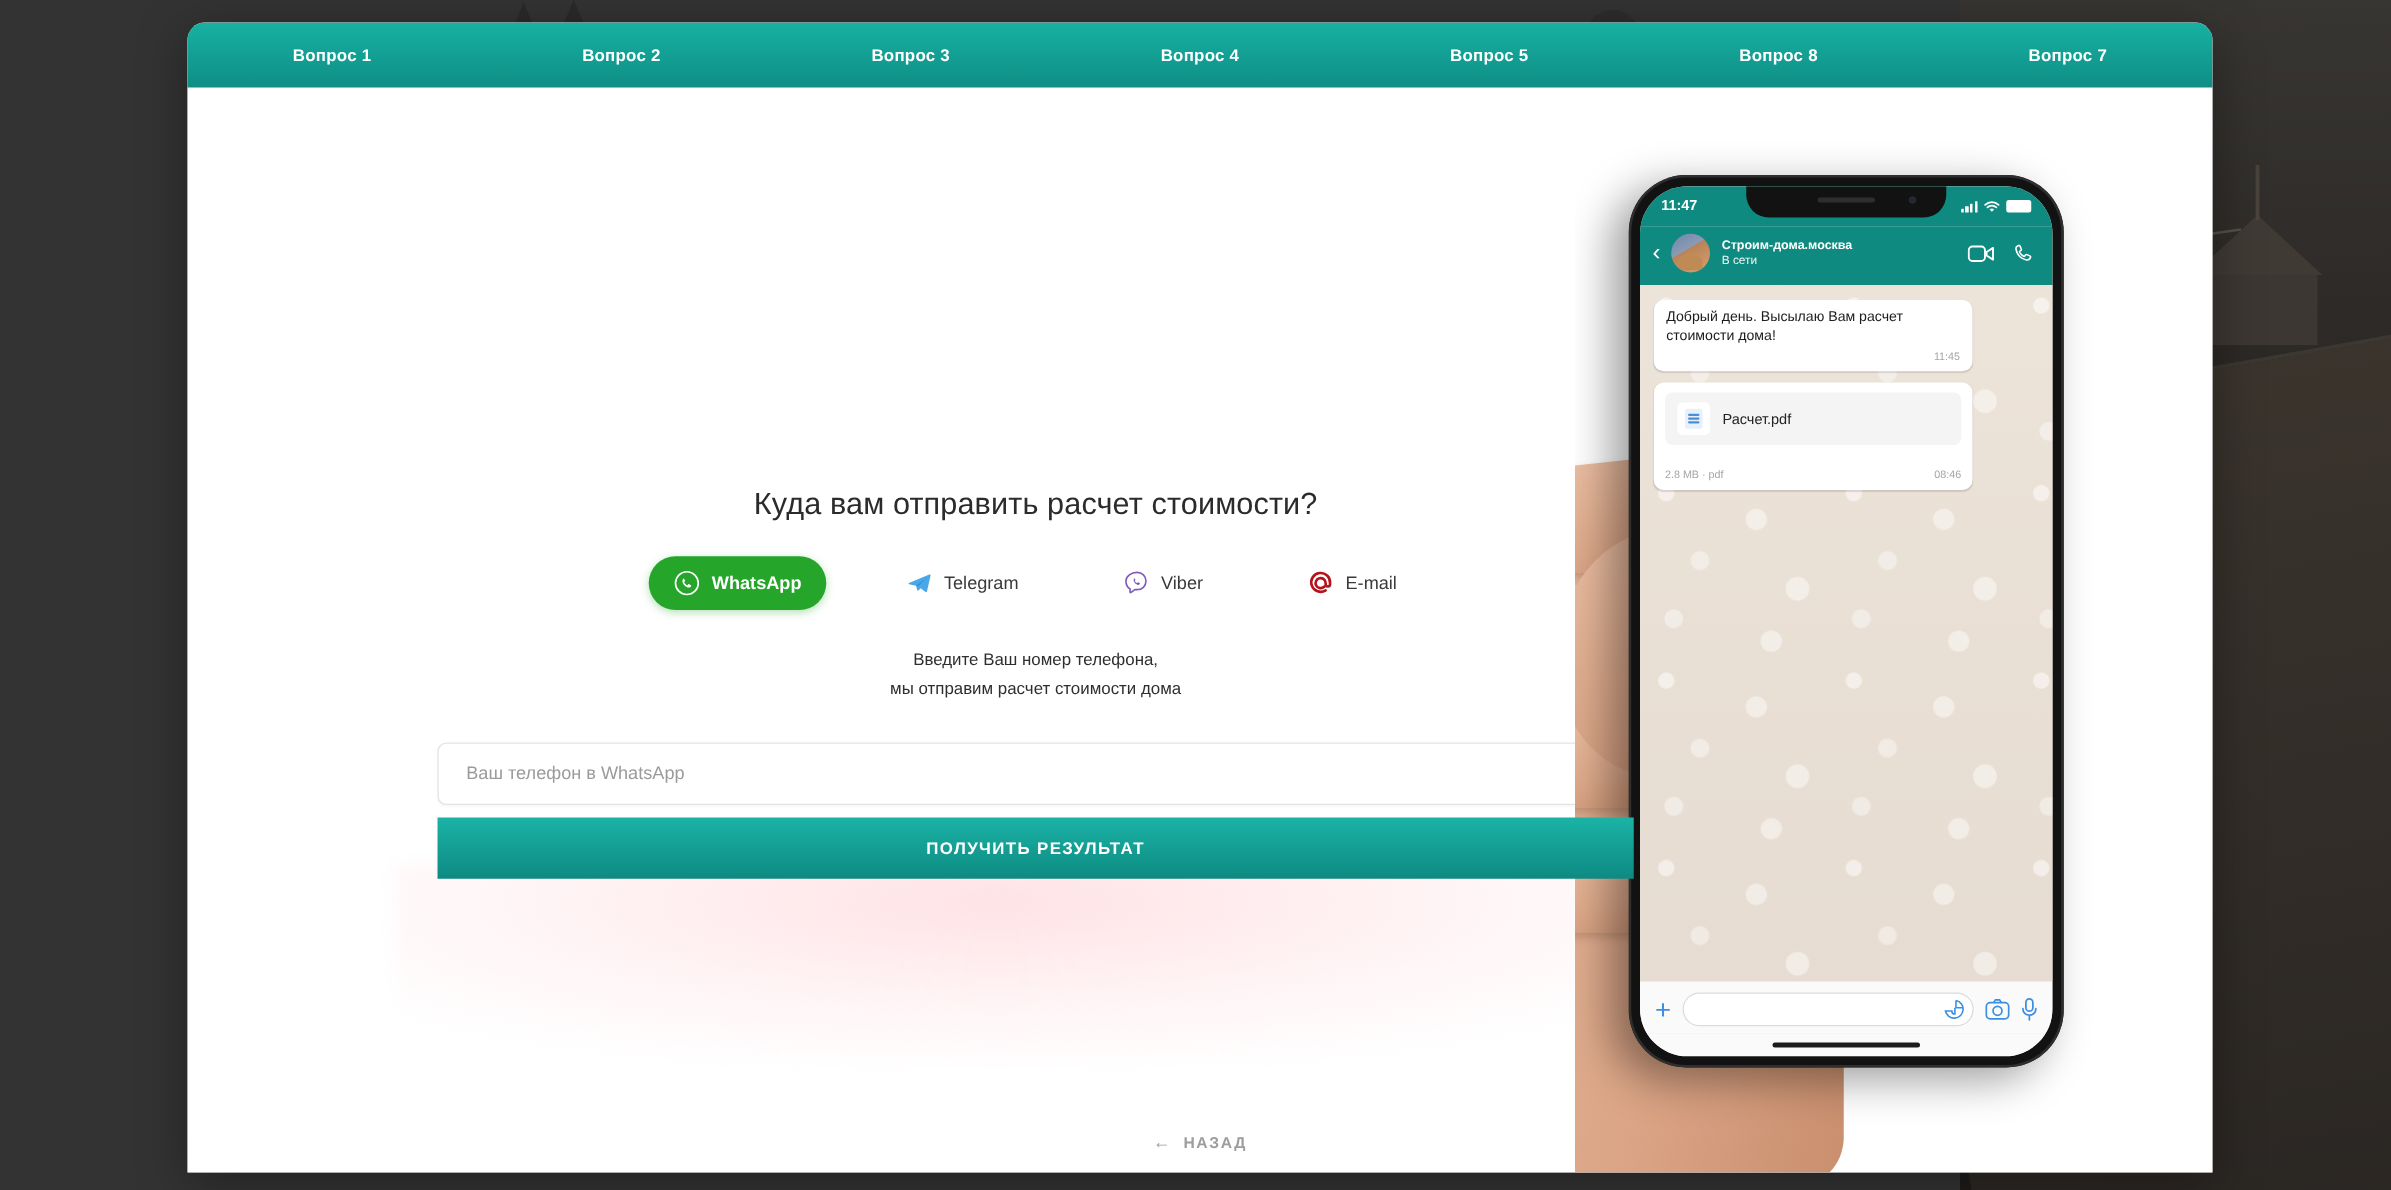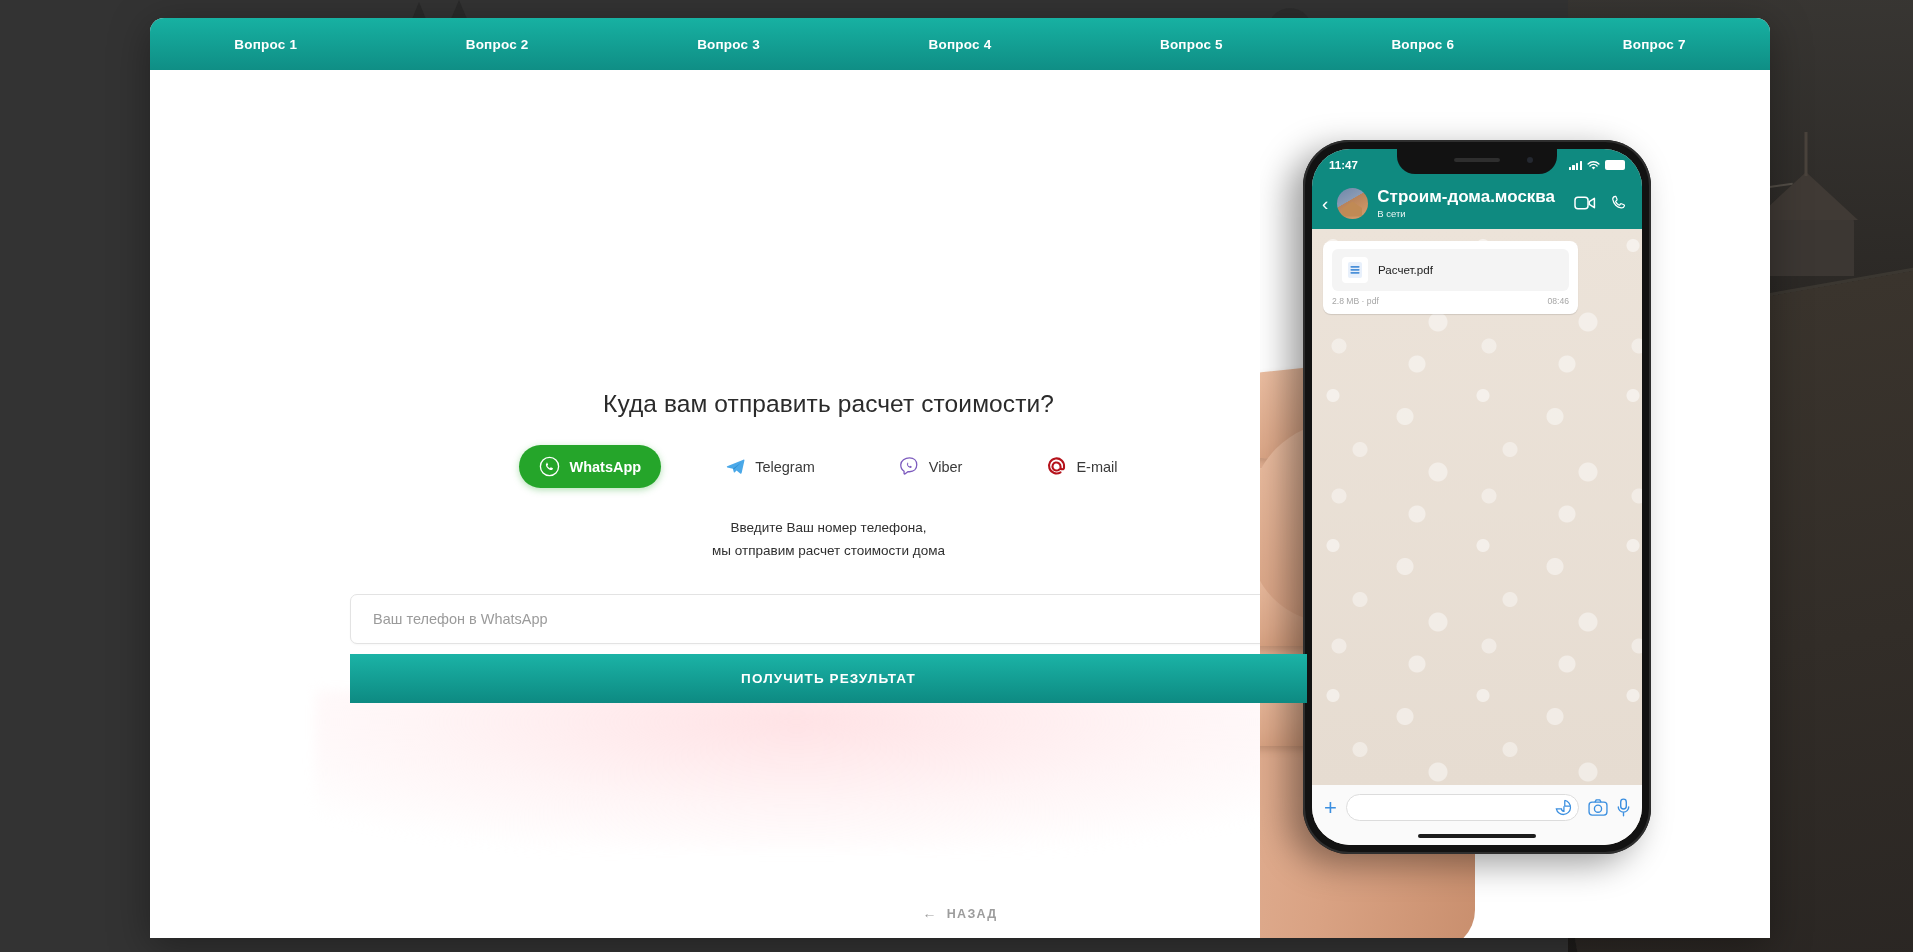--- a/index.html
+++ b/index.html
@@ -341,21 +341,21 @@
     position: relative;
   }
   .wa-avatar:after {
     content: "";
     position: absolute; left: 5px; bottom: 2px;
     width: 20px; height: 15px;
     background: #c08a55;
     clip-path: polygon(0 100%, 0 45%, 50% 0, 100% 45%, 100% 100%);
   }
   .wa-names { flex: 1 1 auto; min-width: 0; }
-  .wa-title { font-size: 17px; font-weight: bold; white-space: nowrap; overflow: hidden; text-overflow: ellipsis; }
+  .wa-title { font-size: 10px; font-weight: bold; white-space: nowrap; overflow: hidden; text-overflow: ellipsis; }
   .wa-sub { font-size: 9.5px; opacity: .92; margin-top: 1px; }
   .wa-actions { display: flex; align-items: center; gap: 14px; }
   .wa-actions svg { display: block; cursor: pointer; }
 
   .wa-chat {
     flex: 1 1 auto;
     background-color: #e9e0d6;
     background-image:
       radial-gradient(circle at 14% 11%, rgba(255,255,255,.5) 0 6px, transparent 7px),
       radial-gradient(circle at 62% 25%, rgba(255,255,255,.45) 0 8px, transparent 9px),
@@ -400,21 +400,21 @@
   .file-icon {
     width: 26px; height: 26px; flex: 0 0 26px;
     background: #ffffff;
     border-radius: 4px;
     display: flex; align-items: center; justify-content: center;
   }
   .file-name { font-size: 11.6px; color: #222; }
   .file-meta {
     display: flex; justify-content: space-between;
     font-size: 8.6px; color: #a6a6a6;
-    margin-top: 5px;
+    margin-top: 18px;
   }
 
   .wa-inputbar {
     flex: 0 0 auto;
     background: #fafafa;
     display: flex;
     align-items: center;
     gap: 9px;
     padding: 9px 12px 6px 12px;
   }
@@ -452,21 +452,21 @@
 <div class="dome-deco"></div>
 
 <div class="quiz-card">
 
   <div class="quiz-header">
     <div class="quiz-tab">Вопрос 1</div>
     <div class="quiz-tab">Вопрос 2</div>
     <div class="quiz-tab">Вопрос 3</div>
     <div class="quiz-tab">Вопрос 4</div>
     <div class="quiz-tab">Вопрос 5</div>
-    <div class="quiz-tab">Вопрос 6</div>
+    <div class="quiz-tab">Вопрос 8</div>
     <div class="quiz-tab">Вопрос 7</div>
   </div>
 
   <div class="quiz-body">
 
     <div class="pink-glow"></div>
 
     <div class="form-col">
 
       <h1 class="question-title">Куда вам отправить расчет стоимости?</h1>
@@ -577,20 +577,24 @@
                 <path d="M15.3 6.6 20.4 3.3v9.4l-5.1-3.3z" stroke="#fff" stroke-width="1.5" fill="none" stroke-linejoin="round"></path>
               </svg>
               <svg width="18" height="18" viewBox="0 0 20 20">
                 <path d="M5.4 2.6c.5-.2 1.1.1 1.3.6l1.1 2.6c.2.4.1.9-.3 1.2l-.9.7c-.3.2-.4.6-.2 1 .8 1.5 2 2.7 3.5 3.5.4.2.8.1 1-.2l.7-.9c.3-.4.8-.5 1.2-.3l2.6 1.1c.5.2.8.8.6 1.3-.5 1.5-2 2.5-3.6 2.3C7.9 15 4 11.1 3.1 6 2.9 4.5 3.9 3.1 5.4 2.6z" stroke="#fff" stroke-width="1.4" fill="none"></path>
               </svg>
             </span>
           </div>
 
           <div class="wa-chat">
 
+            <div class="msg">
+              <div>Добрый день. Высылаю Вам расчет стоимости дома!</div>
+              <div class="msg-time">11:45</div>
+            </div>
 
             <div class="msg msg-file">
               <div class="file-row">
                 <span class="file-icon">
                   <svg width="16" height="18" viewBox="0 0 16 18">
                     <rect x="1" y="1" width="14" height="16" rx="2" fill="#e8f0fb"></rect>
                     <rect x="3.4" y="5" width="9.2" height="1.7" rx=".85" fill="#4a90d9"></rect>
                     <rect x="3.4" y="8" width="9.2" height="1.7" rx=".85" fill="#4a90d9"></rect>
                     <rect x="3.4" y="11" width="9.2" height="1.7" rx=".85" fill="#4a90d9"></rect>
                   </svg>

